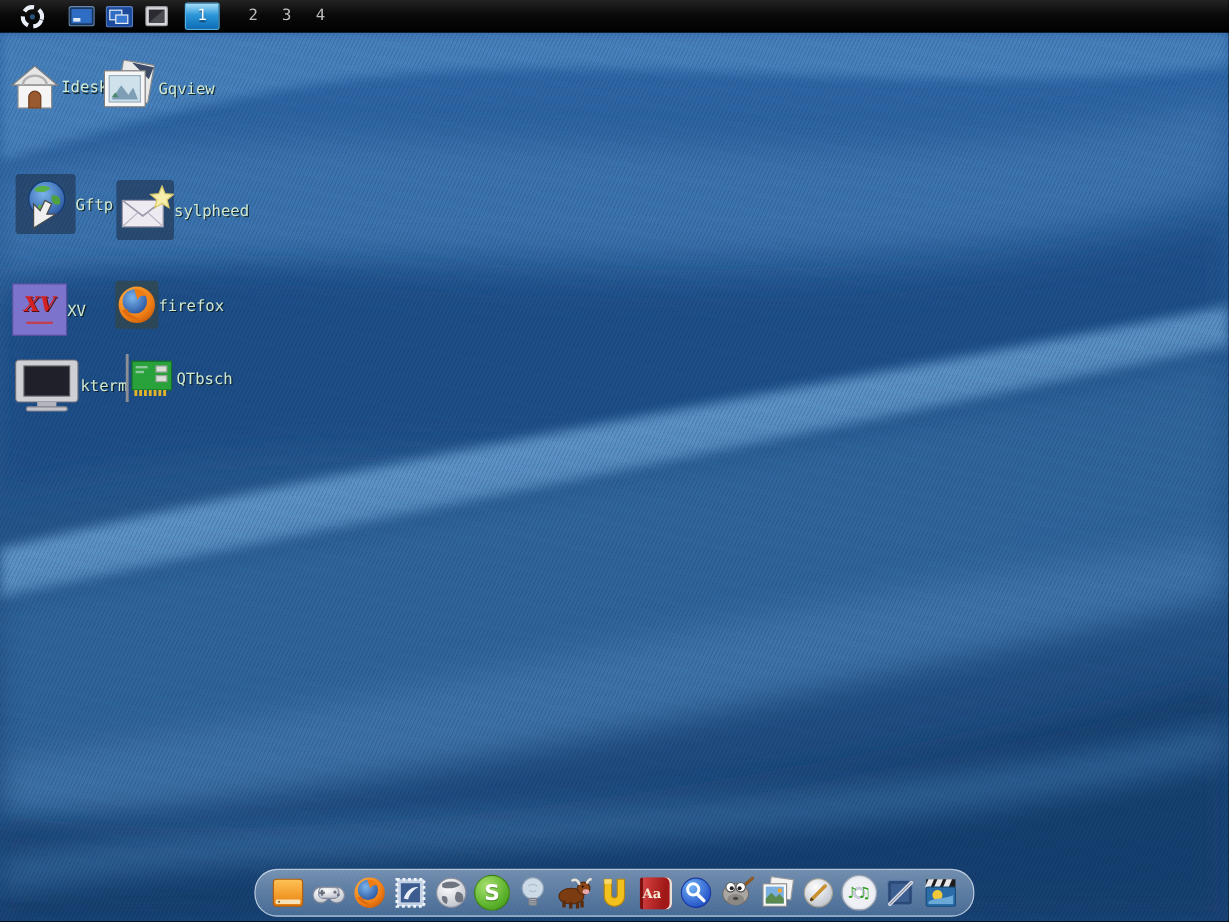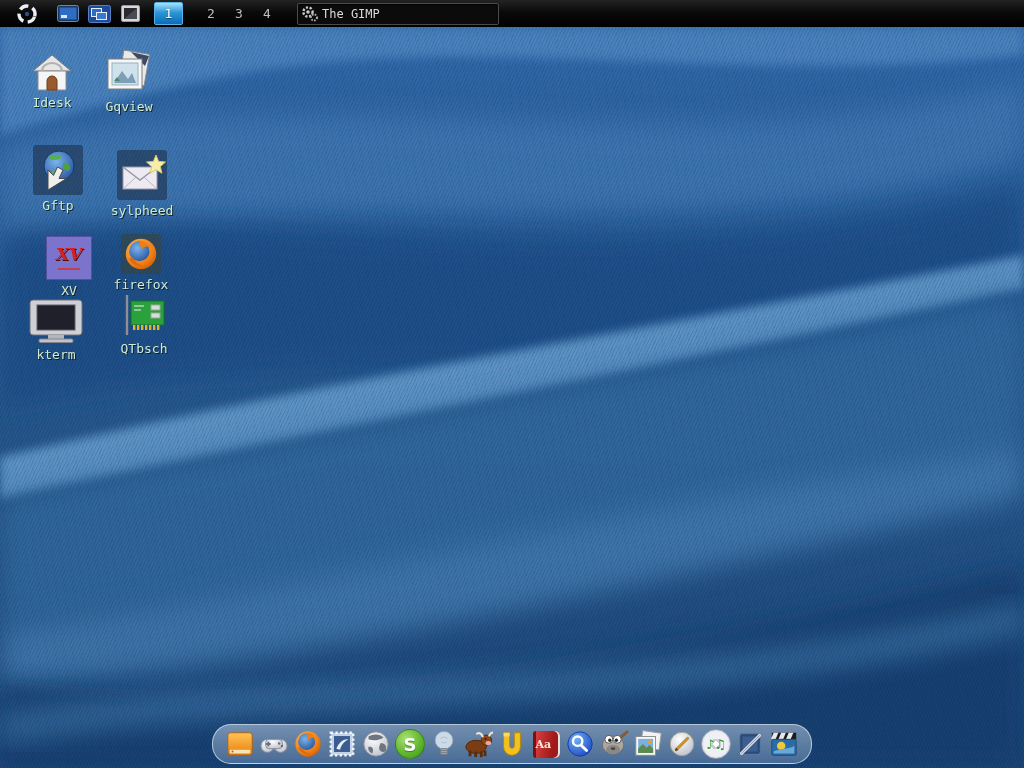--- a/index.html
+++ b/index.html
@@ -32,21 +32,21 @@
   .mail-ic{margin-left:6px;}
   .clock{color:#ececec;font-size:13px;margin:0 6px 0 6px;white-space:nowrap;}
 
   
   .desktop{position:absolute;top:27px;left:0;width:1024px;height:741px;}
   .wall{position:absolute;top:0;left:0;}
   .texture{position:absolute;inset:0;pointer-events:none;
            background:repeating-linear-gradient(115deg,rgba(8,22,46,.13) 0 1px,transparent 1px 3px);}
 
   
-  .di{position:absolute;width:90px;display:flex;flex-direction:column;align-items:center;}
+  .di{position:absolute;width:90px;display:flex;flex-direction:row;align-items:center;}
   .di .art{display:flex;align-items:center;justify-content:center;}
   .dlabel{margin-top:3px;font:13px "DejaVu Sans Mono",monospace;color:#cfe9d2;
           text-shadow:1px 1px 0 rgba(10,20,15,.8);white-space:nowrap;}
   .sq{border-radius:3px;display:flex;align-items:center;justify-content:center;}
   .sq-dark{background:rgba(28,42,66,.55);}
   .sq-olive{background:rgba(58,68,52,.55);}
   .xv-box{width:44px;height:42px;background:#7b73cc;border:1px solid #56509e;border-radius:1px;
           display:flex;flex-direction:column;align-items:center;justify-content:center;}
   .xv-glyph{font:italic bold 17px "DejaVu Serif",serif;color:#d42222;text-shadow:1px 1px 0 #501010;line-height:1;}
   .xv-sub{width:22px;height:2px;background:rgba(210,50,50,.8);margin-top:5px;}
@@ -146,28 +146,20 @@
   </div>
 
   <div class="ws-wrap">
     <div class="ws-active">1</div>
     <div class="ws-gap"></div>
     <div class="ws-num">2</div>
     <div class="ws-num">3</div>
     <div class="ws-num">4</div>
   </div>
 
-  <div class="taskbtn">
-    <svg class="tb-ic" width="18" height="17" viewBox="0 0 18 17">
-      <circle cx="7" cy="7" r="4.6" fill="none" stroke="#c9c9c9" stroke-width="2.4" stroke-dasharray="2.2 1.6"></circle>
-      <circle cx="7" cy="7" r="1.8" fill="#c9c9c9"></circle>
-      <circle cx="13" cy="12.5" r="3" fill="none" stroke="#aeaeae" stroke-width="2" stroke-dasharray="1.6 1.3"></circle>
-    </svg>
-    <span class="tb-label">The GIMP</span>
-  </div>
 
 </div>
 
 <div class="desktop">
 
   <svg class="wall" width="1024" height="741" viewBox="0 0 1024 741">
     <rect width="1024" height="741" fill="url(#gBase)"></rect>
     <path d="M0,0 H1024 V28 C760,58 520,12 300,38 C180,52 80,84 0,108 Z" fill="#4b84bf" opacity="0.9" filter="url(#f6)"></path>
     <path d="M0,120 C300,40 700,150 1024,55 V130 C700,235 300,140 0,225 Z" fill="#3f78b3" opacity="0.8" filter="url(#f14)"></path>
     <path d="M0,205 C300,172 620,262 1024,158 V300 C650,392 300,302 0,382 Z" fill="#1f4e87" opacity="0.9" filter="url(#f14)"></path>
@@ -223,21 +215,21 @@
       <svg width="48" height="44" viewBox="0 0 48 44">
         <rect x="5" y="14" width="34" height="22" fill="#edeaf2" stroke="#9a98a8"></rect>
         <path d="M5,14 L22,27 L39,14" fill="none" stroke="#9a98a8" stroke-width="1.4"></path>
         <path d="M5,36 L18,24 M39,36 L26,24" stroke="#b8b6c4" fill="none"></path>
         <path d="M38,2 l2.6,6.4 6.9,0.6 -5.2,4.5 1.6,6.7 -5.9,-3.6 -5.9,3.6 1.6,-6.7 -5.2,-4.5 6.9,-0.6 z" fill="#f6eeaa" stroke="#d8c868"></path>
       </svg>
     </div>
     <div class="dlabel">sylpheed</div>
   </div>
 
-  <div class="di" style="left:24px;top:209px">
+  <div class="di" style="left:10px;top:209px">
     <div class="art xv-box">
       <span class="xv-glyph">XV</span>
       <div class="xv-sub"></div>
     </div>
     <div class="dlabel">XV</div>
   </div>
 
   <div class="di" style="left:11px;top:271px">
     <div class="art">
       <svg width="56" height="46" viewBox="0 0 56 46">

